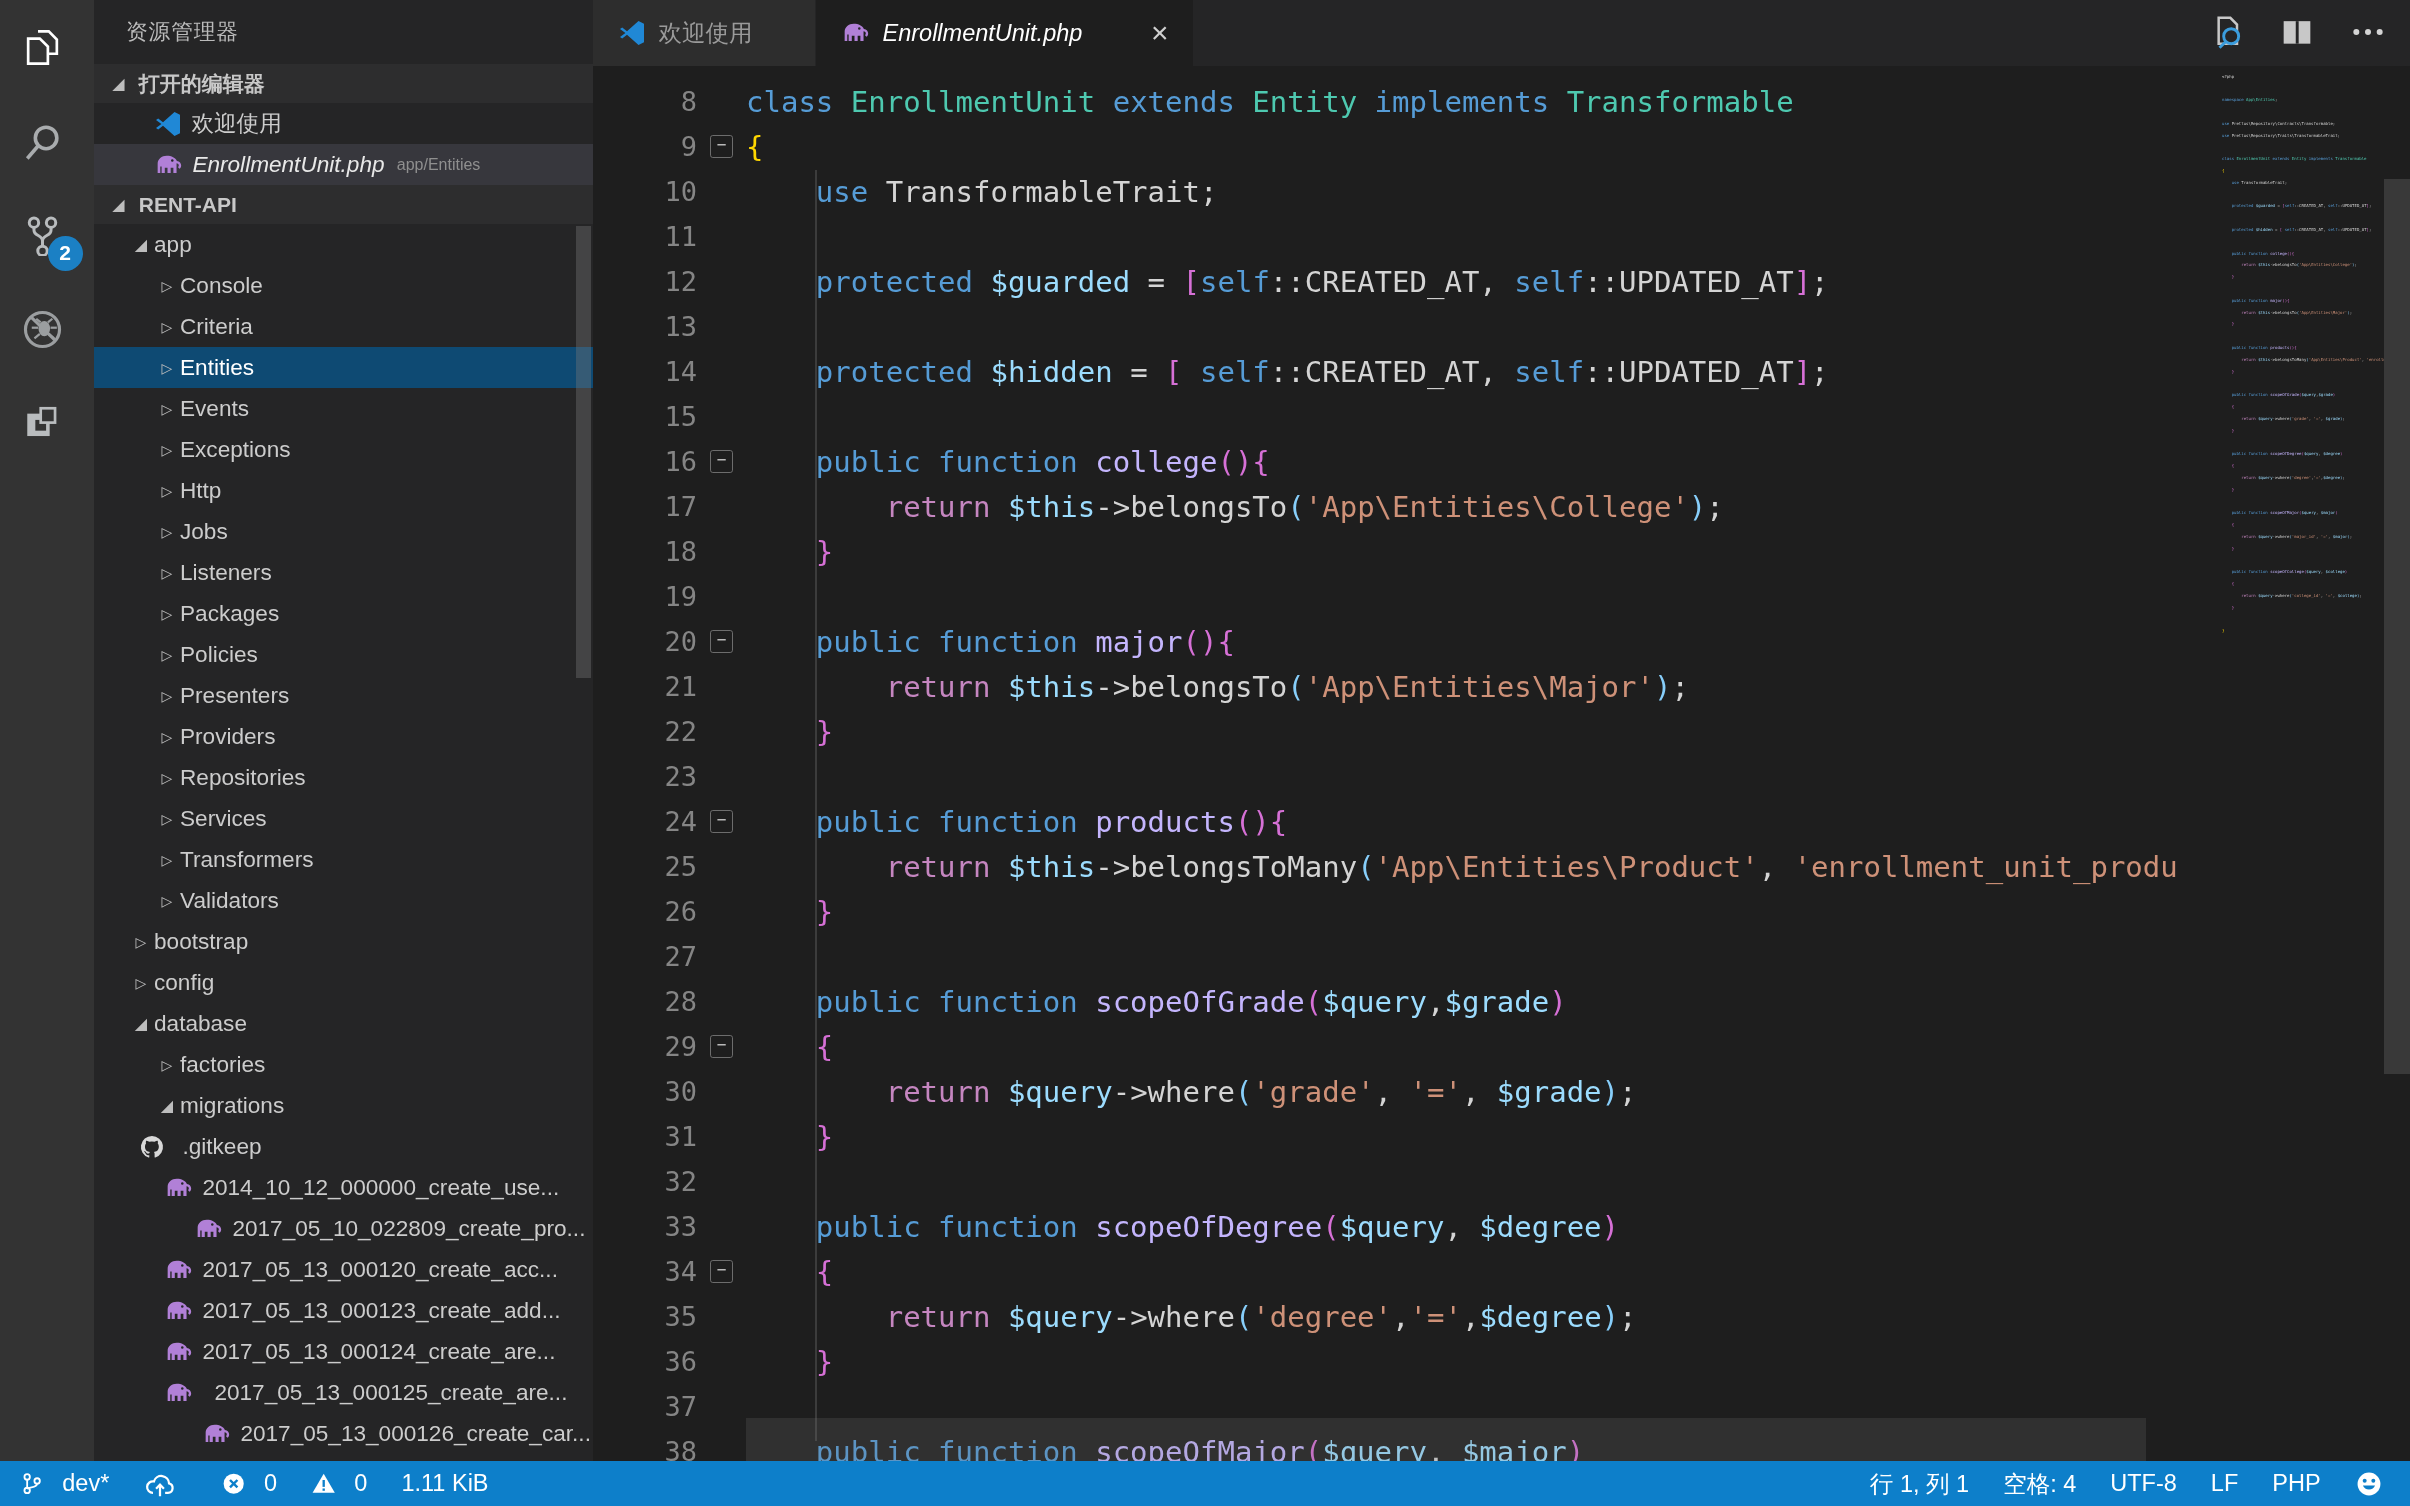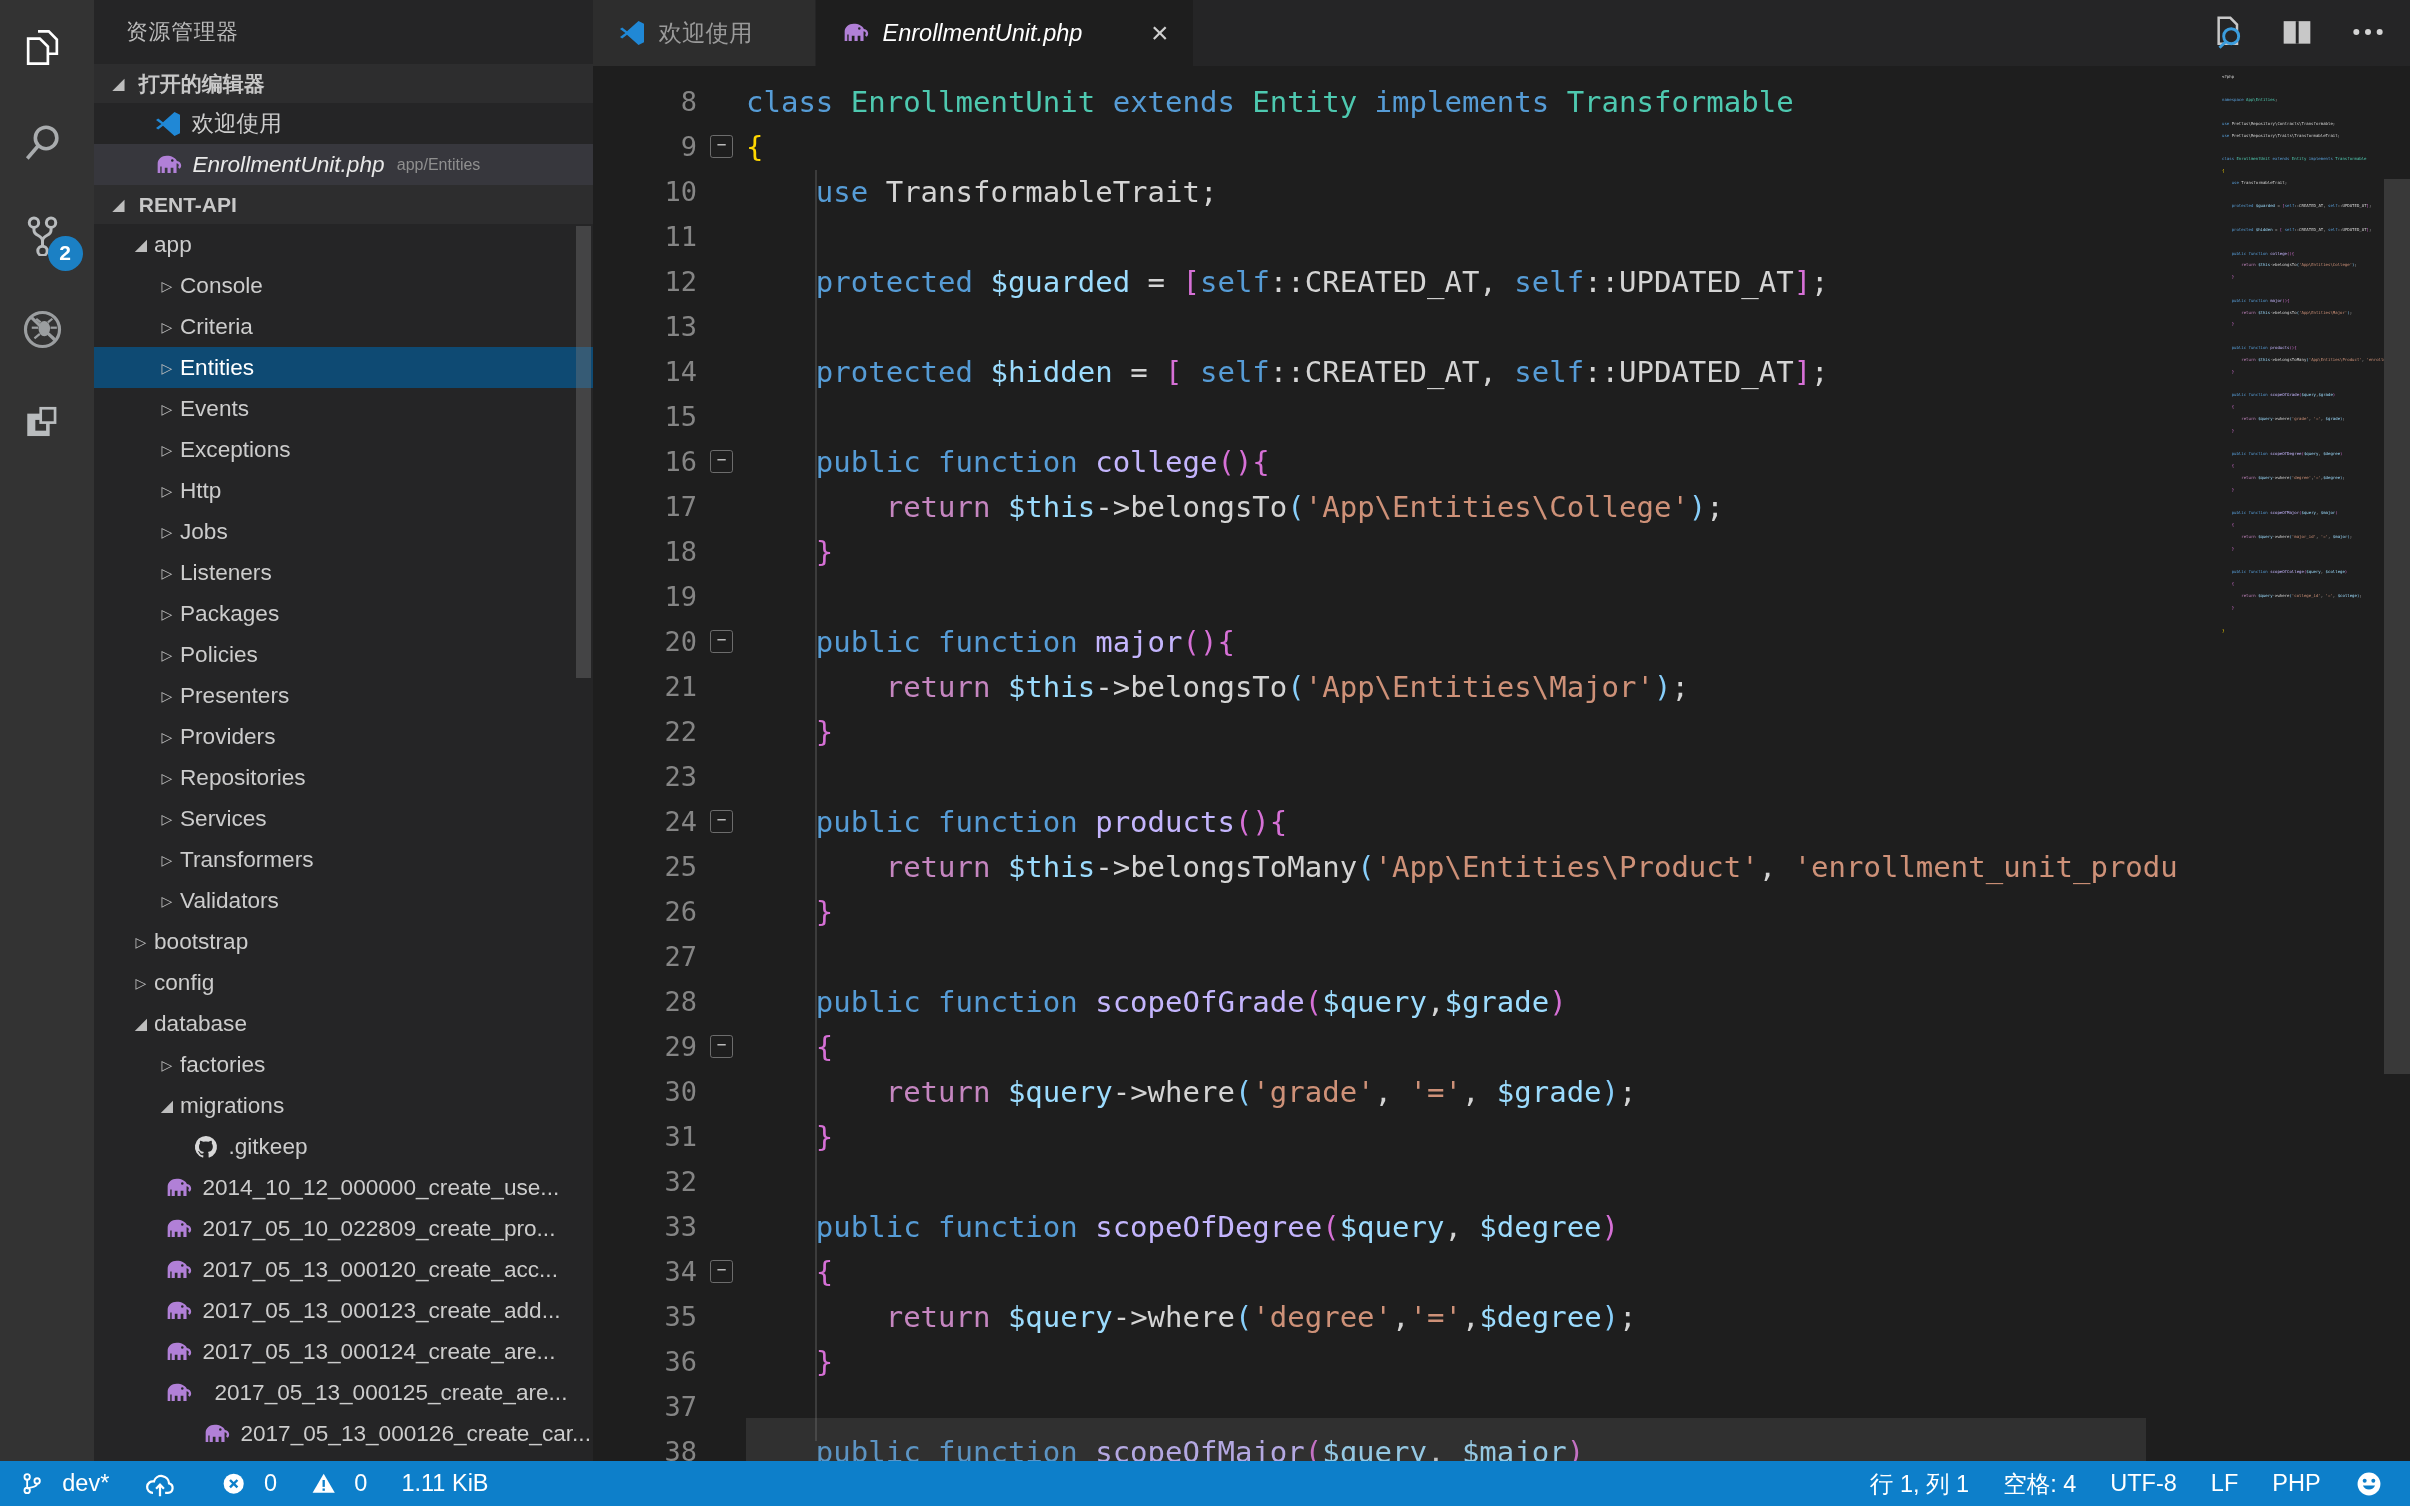--- a/index.html
+++ b/index.html
@@ -251,38 +251,38 @@
           <span class="lbl">database</span>
         </div>
         <div class="row" style="padding-left: 60px;">
           <span class="tw">▷</span>
           <span class="lbl">factories</span>
         </div>
         <div class="row" style="padding-left: 60px;">
           <span class="tw exp">◢</span>
           <span class="lbl">migrations</span>
         </div>
-        <div class="row" style="padding-left: 99px;">
+        <div class="row" style="padding-left: 45px; gap: 8px;">
           <span class="fic">
             <svg viewBox="0 0 24 24" width="26" height="26">
               <path fill="#d8d8d8" d="M12 1.8 a10.2 10.2 0 0 0 -3.2 19.9 c.5 .1 .7 -.2 .7 -.5 v-1.7 c-2.8 .6 -3.4 -1.4 -3.4 -1.4 c-.5 -1.2 -1.1 -1.5 -1.1 -1.5 c-.9 -.6 .1 -.6 .1 -.6 c1 .1 1.5 1 1.5 1 c.9 1.5 2.3 1.1 2.9 .8 c.1 -.6 .4 -1.1 .6 -1.3 c-2.2 -.3 -4.6 -1.1 -4.6 -5 c0 -1.1 .4 -2 1 -2.7 c-.1 -.3 -.4 -1.3 .1 -2.6 c0 0 .8 -.3 2.8 1 a9.7 9.7 0 0 1 5 0 c1.9 -1.3 2.8 -1 2.8 -1 c.5 1.3 .2 2.3 .1 2.6 c.6 .7 1 1.6 1 2.7 c0 3.9 -2.4 4.7 -4.6 5 c.4 .3 .7 .9 .7 1.9 v2.8 c0 .3 .2 .6 .7 .5 A10.2 10.2 0 0 0 12 1.8 Z"></path>
             </svg>
           </span>
           <span class="lbl">.gitkeep</span>
         </div>
         <div class="row" style="padding-left: 70px;">
           <span class="fic">
             <svg viewBox="0 0 32 26" width="29" height="23.5">
               <path fill="#b180d7" d="M4 22 V12 C4 6.5 8.5 3 14 3 C19.5 3 23.7 5.3 25.3 8.8 C28.3 9.3 30 11.3 30 13.8 C30 15.4 29.3 16.7 28.1 17.5 L26.4 15.6 C27.1 15.1 27.4 14.6 27.4 13.8 C27.4 12.4 26.4 11.5 24.9 11.4 L24.9 22 H21.4 V16.3 H18.4 V22 H14.9 V16.3 H11.9 V22 H8.4 V14.8 H6.9 V22 Z"></path>
               <circle cx="20.2" cy="8.3" r="1.4" fill="#26262b"></circle>
             </svg>
           </span>
           <span class="lbl">2014_10_12_000000_create_use...</span>
         </div>
-        <div class="row" style="padding-left: 70px;">
+        <div class="row" style="padding-left: 100px;">
           <span class="fic">
             <svg viewBox="0 0 32 26" width="29" height="23.5">
               <path fill="#b180d7" d="M4 22 V12 C4 6.5 8.5 3 14 3 C19.5 3 23.7 5.3 25.3 8.8 C28.3 9.3 30 11.3 30 13.8 C30 15.4 29.3 16.7 28.1 17.5 L26.4 15.6 C27.1 15.1 27.4 14.6 27.4 13.8 C27.4 12.4 26.4 11.5 24.9 11.4 L24.9 22 H21.4 V16.3 H18.4 V22 H14.9 V16.3 H11.9 V22 H8.4 V14.8 H6.9 V22 Z"></path>
               <circle cx="20.2" cy="8.3" r="1.4" fill="#26262b"></circle>
             </svg>
           </span>
           <span class="lbl">2017_05_10_022809_create_pro...</span>
         </div>
         <div class="row" style="padding-left: 70px;">
           <span class="fic">

